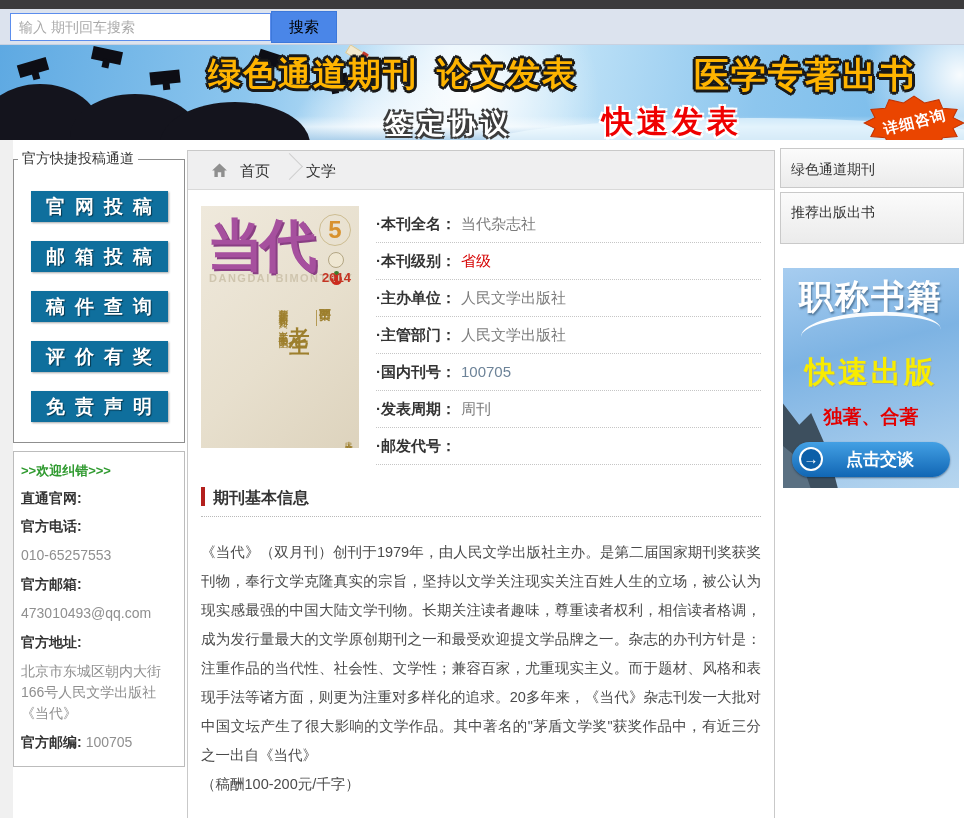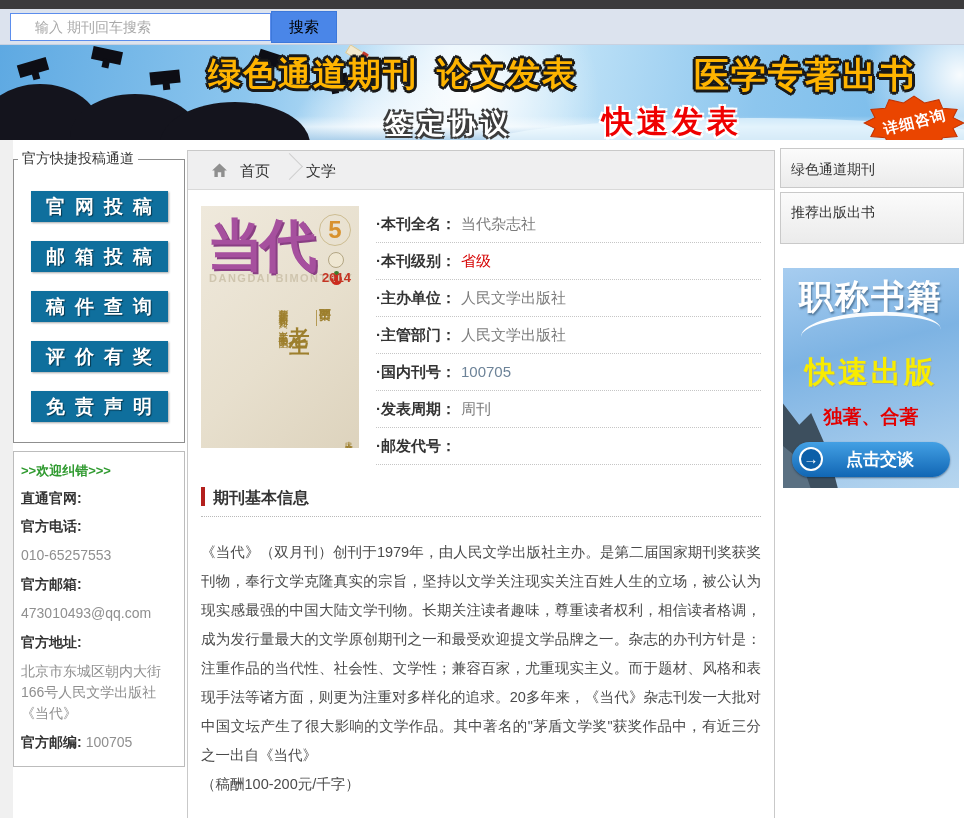--- a/index.html
+++ b/index.html
@@ -2,21 +2,21 @@
 <html><head>
 <meta charset="utf-8">
 <style>
   * { margin:0; padding:0; box-sizing:border-box; }
   html,body { width:964px; height:818px; }
   body { position:relative; background:#ffffff; font-family:"Liberation Sans", sans-serif; overflow:hidden; }
 
   
   .topbar { position:absolute; left:0; top:0; width:964px; height:9px; background:#3b3b3d; }
   .searchbar { position:absolute; left:0; top:9px; width:964px; height:36px; background:#dce3ee; border-bottom:1px solid #c8d1e0; }
-  .search-input { position:absolute; left:10px; top:4px; width:261px; height:28px; border:1px solid #5b8ded; background:#fff; padding:0 24px; font-size:14px; color:#333; font-family:"Liberation Sans", sans-serif; }
+  .search-input { position:absolute; left:10px; top:4px; width:261px; height:28px; border:1px solid #5b8ded; background:#fff; padding:0 8px; font-size:14px; color:#333; font-family:"Liberation Sans", sans-serif; }
   .search-input::placeholder { color:#a9a9a9; }
   .search-btn { position:absolute; left:271px; top:2px; width:66px; height:32px; background:#4a86e8; border:1px solid #3c78da; color:#000000; font-size:15px; cursor:pointer; font-family:"Liberation Sans", sans-serif; }
 
   
   .banner { position:absolute; left:0; top:45px; width:964px; height:95px; overflow:hidden;
     background:linear-gradient(100deg,#5ea9e2 0%,#8cc6ee 26%,#d9eefb 46%,#bfe2f7 58%,#8dc6ee 78%,#74b9ea 100%); }
   .burst { position:absolute; border-radius:50%; background:radial-gradient(circle, rgba(255,255,255,.95) 0%, rgba(255,255,255,0) 62%); }
   .burst.b1 { left:300px; top:-70px; width:340px; height:240px; }
   .burst.b2 { left:250px; top:30px; width:260px; height:160px; }
   .burst.b3 { left:830px; top:-60px; width:260px; height:180px; }

